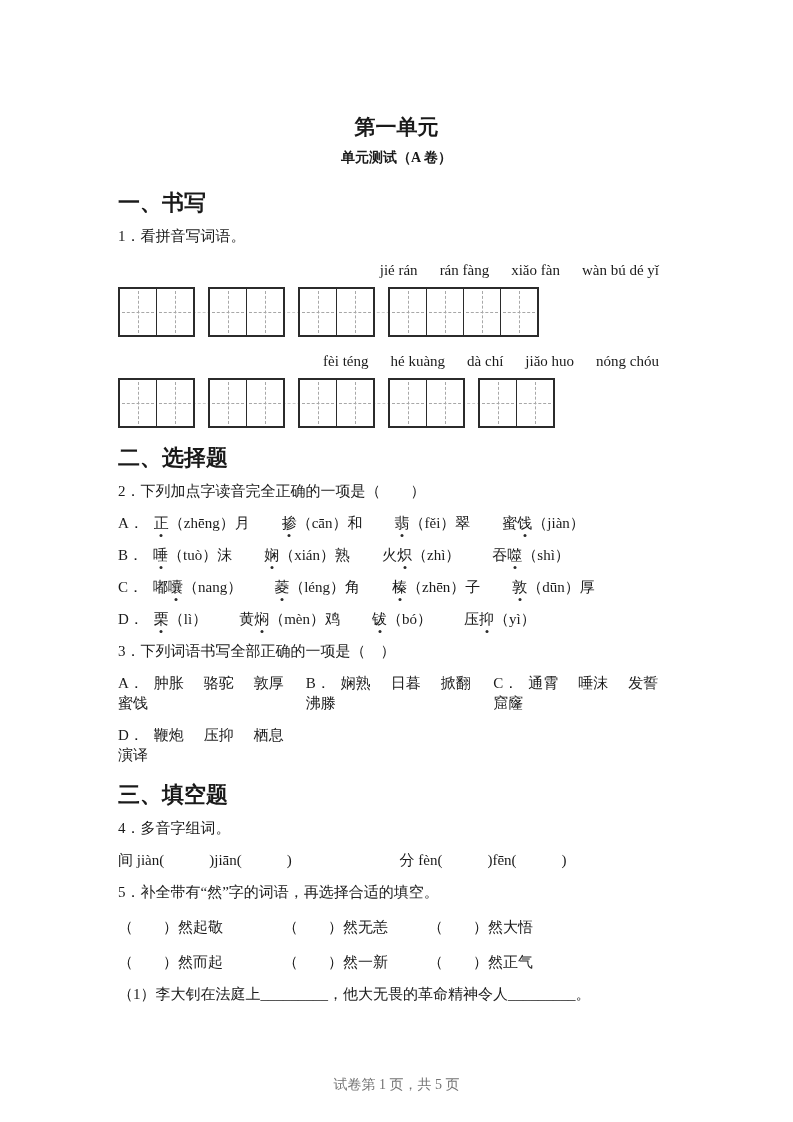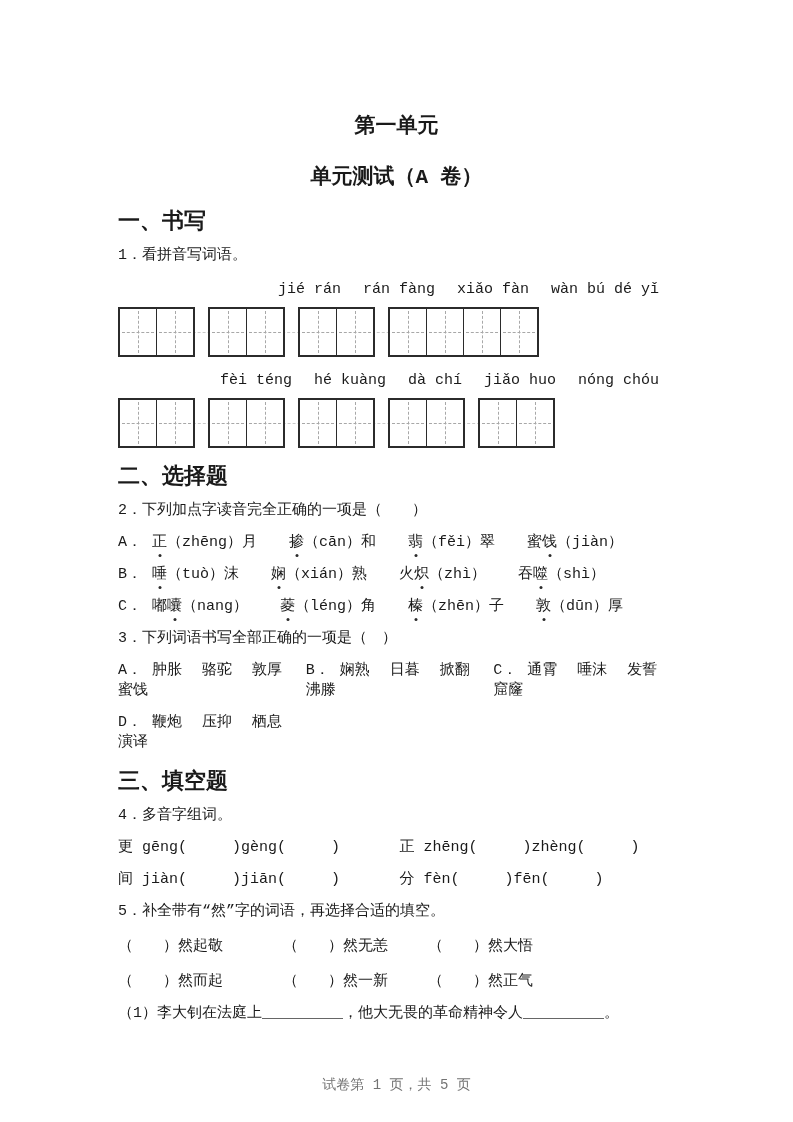--- a/index.html
+++ b/index.html
@@ -1,26 +1,26 @@
 <!DOCTYPE html>
 <html><head>
 <meta charset="utf-8">
 <style>
   html,body{margin:0;padding:0;background:#fff;}
   .page{
     position:relative;
     width:793px;height:1122px;
     background:#fff;
-    font-family:Liberation Mono, monospace;
+    font-family:Liberation Serif, serif;
     color:#1a1a1a;
     overflow:hidden;
   }
   .titles{padding-top:112px;text-align:center;}
   .main-title{font-size:21px;font-weight:bold;line-height:30px;}
-  .sub-title{font-size:21px;font-weight:bold;line-height:30px;margin-top:21px;}
+  .sub-title{font-size:14px;font-weight:bold;line-height:30px;margin-top:1px;}
   .content{margin-left:118px;margin-right:112px;font-size:15px;}
   .sec-h{font-size:22px;font-weight:bold;margin-top:19px;line-height:22px;}
   .q-line{margin-top:12px;line-height:20px;}
   
   .pinyin-row{margin-top:14px;line-height:20px;text-align:right;}
   .pinyin-word{margin-right:22px;}
   .grid-row{margin-top:7px;position:relative;display:flex;align-items:center;width:fit-content;}
   .grid-row::before{content:"";position:absolute;left:0;right:0;top:50%;border-top:1px dashed #c9c9c9;}
   .grid-group{display:inline-flex;border:2px solid #2b2b2b;margin-right:13px;background:#fff;position:relative;}
   .grid-group:last-child{margin-right:0;}
@@ -102,37 +102,34 @@
           </div>
         </div>
       </div>
 
     <div class="sec-h">二、选择题</div>
     <div class="q-line">2．下列加点字读音完全正确的一项是（　　）</div>
     <div id="q2-options">
         <div class="opt-row"><span class="opt-letter">A．</span><span class="opt-unit"><span class="dot-char">正</span>（zhēng）月</span><span class="opt-unit"><span class="dot-char">掺</span>（cān）和</span><span class="opt-unit"><span class="dot-char">翡</span>（fěi）翠</span><span class="opt-unit">蜜<span class="dot-char">饯</span>（jiàn）</span></div>
         <div class="opt-row"><span class="opt-letter">B．</span><span class="opt-unit"><span class="dot-char">唾</span>（tuò）沫</span><span class="opt-unit"><span class="dot-char">娴</span>（xián）熟</span><span class="opt-unit">火<span class="dot-char">炽</span>（zhì）</span><span class="opt-unit">吞<span class="dot-char">噬</span>（shì）</span></div>
         <div class="opt-row"><span class="opt-letter">C．</span><span class="opt-unit">嘟<span class="dot-char">囔</span>（nang）</span><span class="opt-unit"><span class="dot-char">菱</span>（léng）角</span><span class="opt-unit"><span class="dot-char">榛</span>（zhēn）子</span><span class="opt-unit"><span class="dot-char">敦</span>（dūn）厚</span></div>
+        <div class="opt-row"><span class="opt-letter">D．</span><span class="opt-unit"><span class="dot-char">栗</span>（lì）</span><span class="opt-unit">黄<span class="dot-char">焖</span>（mèn）鸡</span><span class="opt-unit"><span class="dot-char">钹</span>（bó）</span><span class="opt-unit">压<span class="dot-char">抑</span>（yì）</span></div>
       </div>
 
     <div class="q-line">3．下列词语书写全部正确的一项是（　）</div>
     <div id="q3-options" class="two-col">
         <div class="opt-row"><span class="opt-letter">A．</span><span class="word">肿胀</span><span class="word">骆驼</span><span class="word">敦厚</span><span class="word">蜜饯</span></div>
         <div class="opt-row"><span class="opt-letter">B．</span><span class="word">娴熟</span><span class="word">日暮</span><span class="word">掀翻</span><span class="word">沸滕</span></div>
         <div class="opt-row"><span class="opt-letter">C．</span><span class="word">通霄</span><span class="word">唾沫</span><span class="word">发誓</span><span class="word">窟窿</span></div>
         <div class="opt-row"><span class="opt-letter">D．</span><span class="word">鞭炮</span><span class="word">压抑</span><span class="word">栖息</span><span class="word">演译</span></div>
       </div>
 
     <div class="sec-h">三、填空题</div>
     <div class="q-line">4．多音字组词。</div>
     <div id="q4-rows">
-        <div class="pair-row">
-          <span>更 gēng(　　　)gèng(　　　)</span>
-          <span>正 zhēng(　　　)zhèng(　　　)</span>
-        </div>
         <div class="pair-row">
           <span>间 jiàn(　　　)jiān(　　　)</span>
           <span>分 fèn(　　　)fēn(　　　)</span>
         </div>
       </div>
 
     <div class="q-line">5．补全带有“然”字的词语，再选择合适的填空。</div>
     <div id="q5-rows">
         <div class="tri-row">
           <span>（　　）然起敬</span>

